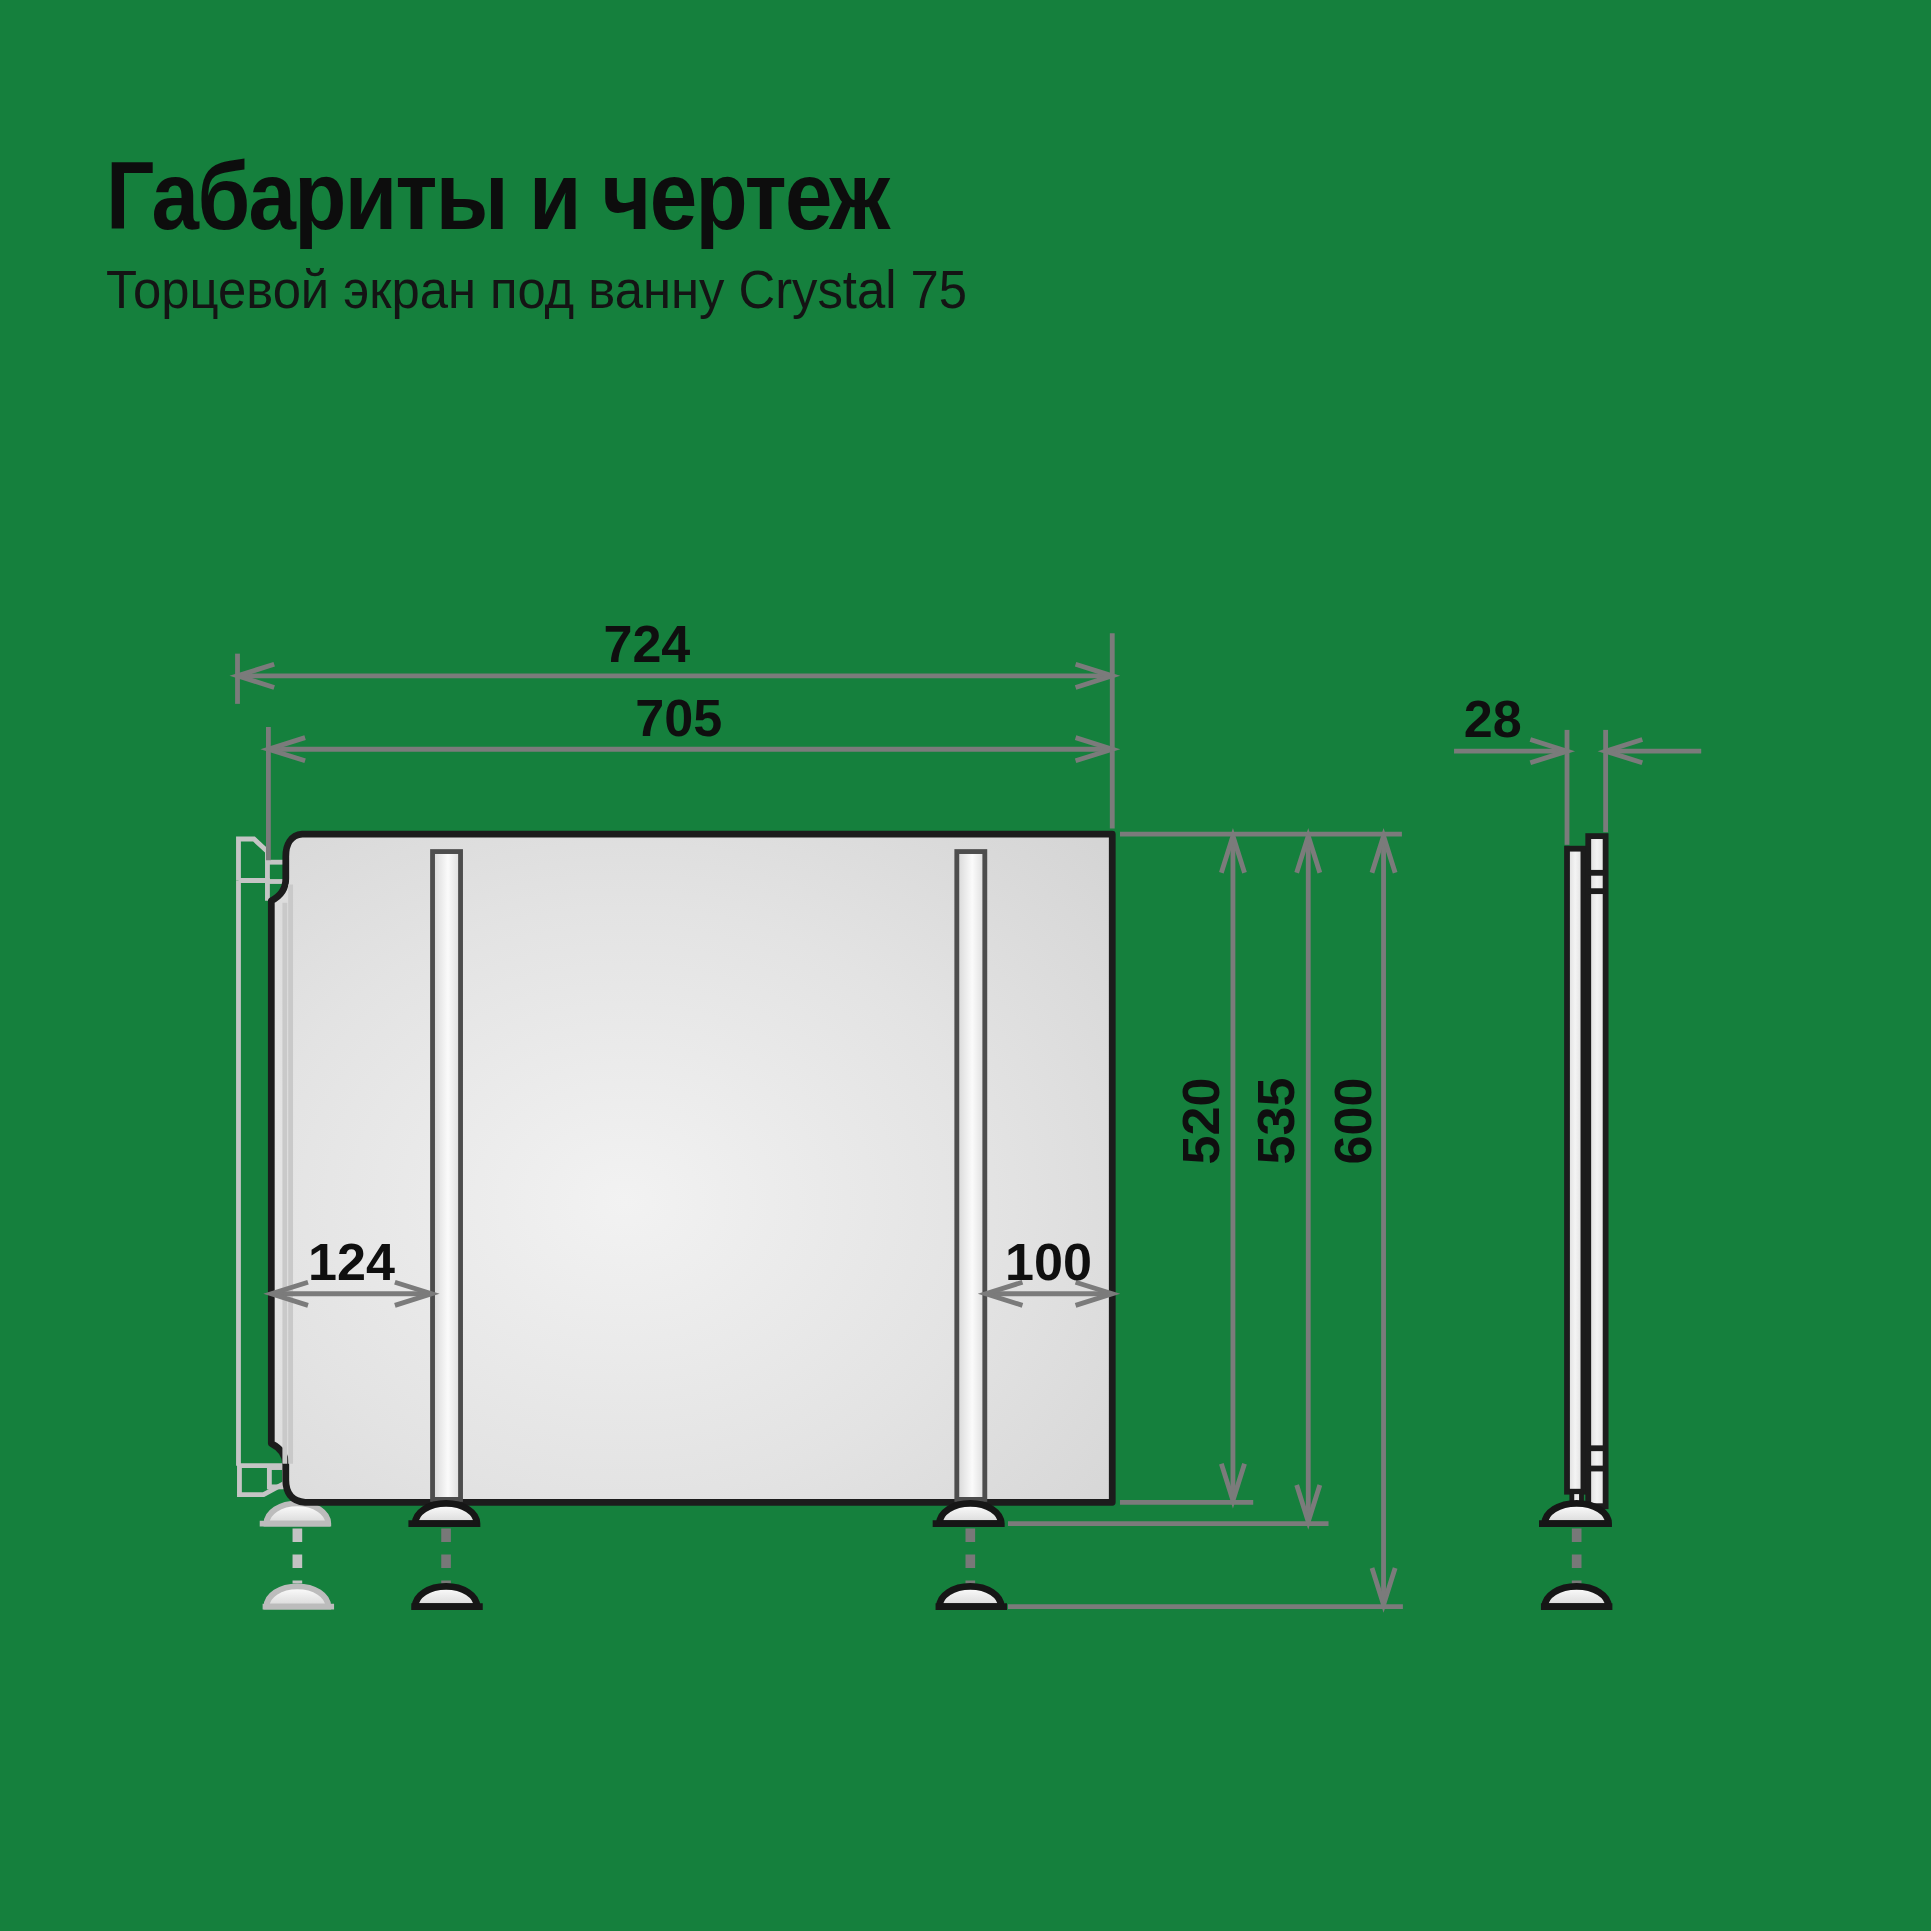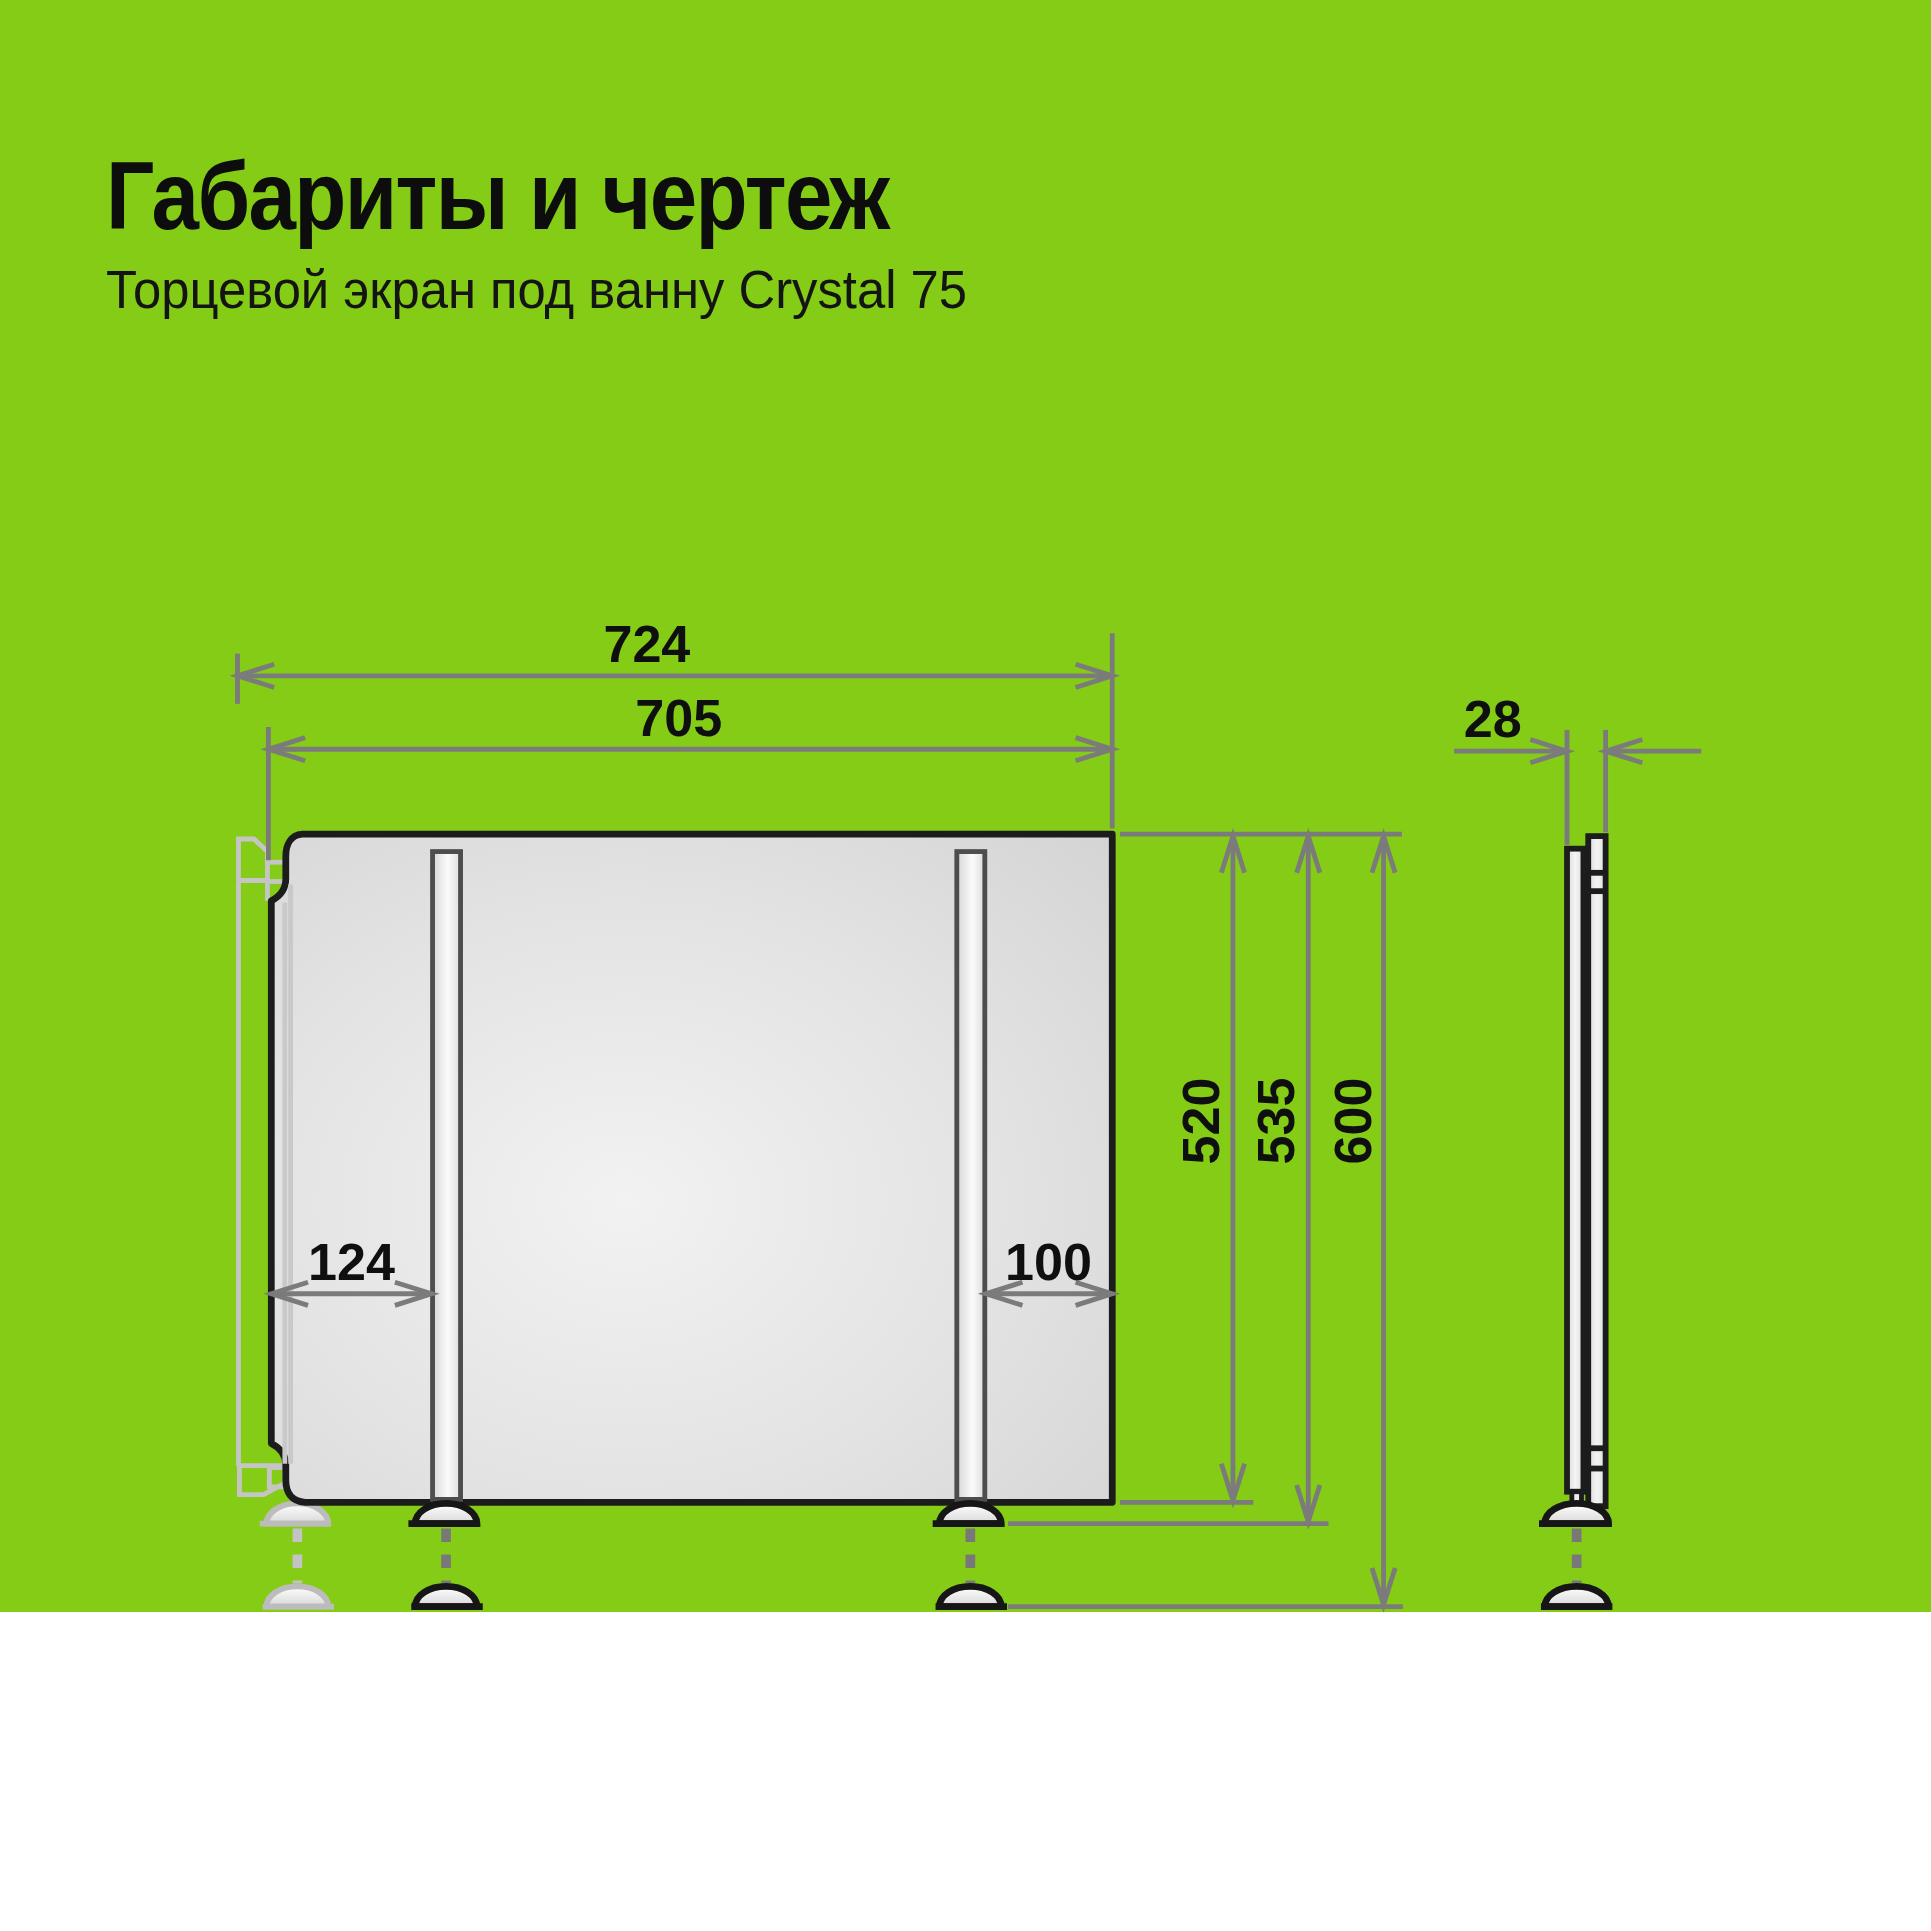--- a/index.html
+++ b/index.html
@@ -7,22 +7,22 @@
     padding: 0;
     background: #ffffff;
     width: 1931px;
     height: 1931px;
     font-family: "Liberation Sans", sans-serif;
     overflow: hidden;
   }
   .page {
     position: relative;
     width: 1931px;
-    height: 1612px;
-    background: #84cc16;
+    height: 1931px;
+    background: #15803d;
   }
   .header {
     position: absolute;
     left: 106px;
     top: 145px;
     width: 1448px;
   }
   .page-title {
     font-size: 97px;
     font-weight: bold;

